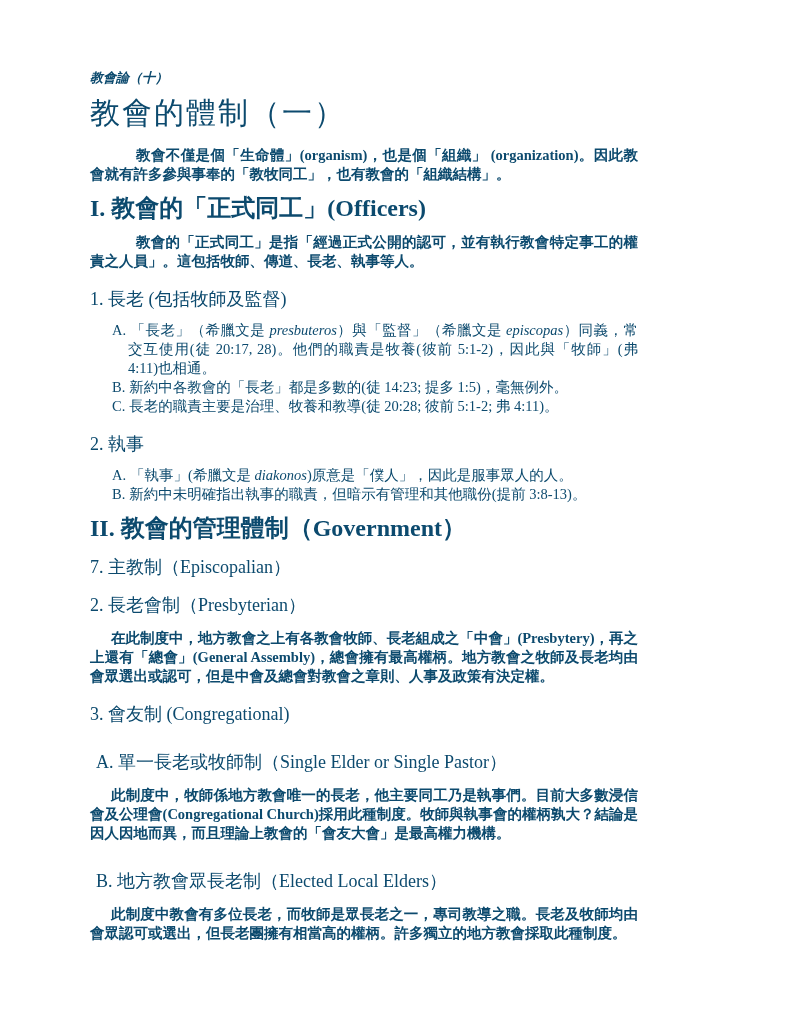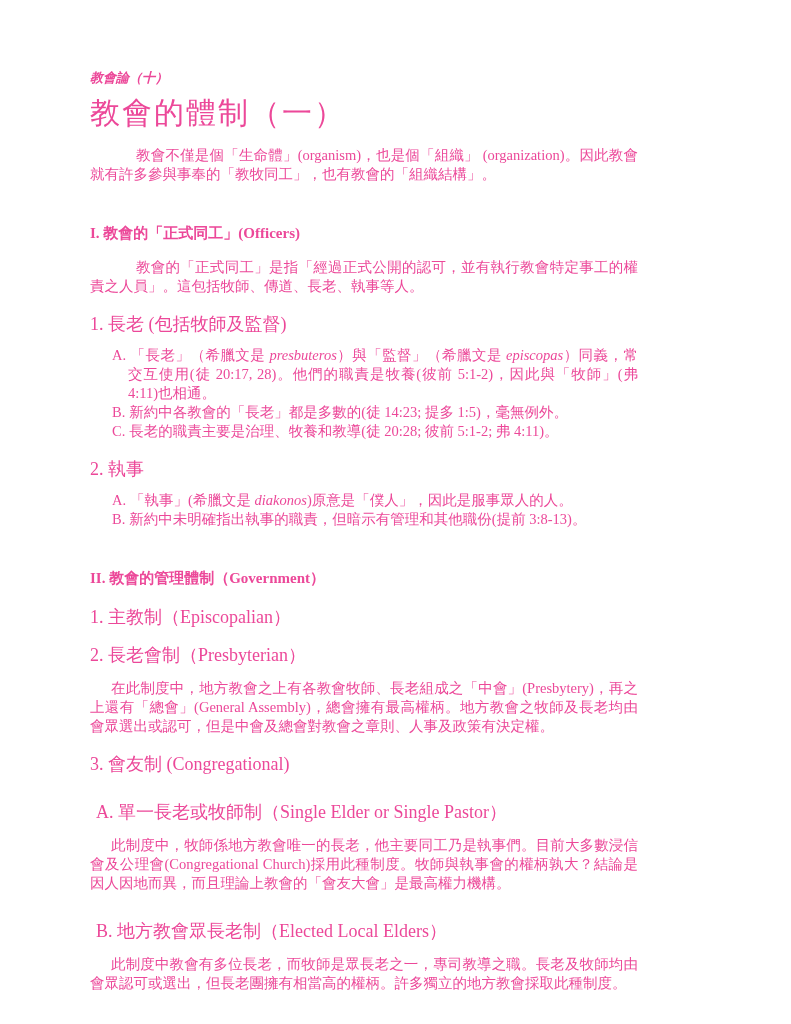--- a/index.html
+++ b/index.html
@@ -2,45 +2,45 @@
 <html><head>
 <meta charset="utf-8">
 <style>
   html, body { margin:0; padding:0; background:#ffffff; }
   .page {
     position:relative;
     width:724px; height:1024px;
     background:#ffffff;
     box-sizing:border-box;
     padding:70px 86px 0 90px;
-    color:#ec4899;
+    color:#0c4a6e;
     font-family:"Liberation Serif","DejaVu Serif",serif;
     font-size:14.5px;
     line-height:19px;
     text-align:justify;
     overflow:hidden;
   }
   .doc-header {
     font-size:13px; line-height:16px;
     font-weight:bold; font-style:italic;
     text-align:left;
   }
   .doc-title {
     font-size:30px; line-height:38px;
     font-weight:500;
     letter-spacing:2px;
     margin-top:8px;
   }
-  .para { margin:14px 0 0 0; }
+  .para { margin:14px 0 0 0;font-weight:bold; }
   .indent-lg { text-indent:46px; }
   .indent-sm { text-indent:21px; }
   .h1 {
-    font-size:15px; line-height:22px;
+    font-size:24px; line-height:22px;
     font-weight:bold;
-    margin:38px 0 0 0;
+    margin:13px 0 0 0;
     text-align:left;
   }
   .h2 {
     font-size:18px; line-height:20px;
     font-weight:normal;
     margin:18px 0 0 0;
     text-align:left;
   }
   .h2 .enb, .h1 .enb {
     font-weight:normal;
@@ -92,21 +92,21 @@
       <span class="marker">A.</span><span>「執事」(希臘文是 </span><em>diakonos</em><span>)原意是「僕人」，因此是服事眾人的人。</span>
     </div>
     <div class="item">
       <span class="marker">B.</span><span>新約中未明確指出執事的職責，但暗示有管理和其他職份(提前 3:8-13)。</span>
     </div>
   </div>
 
   <div class="h1">II. 教會的管理體制（Government）</div>
 
   <div class="h2">
-    <span>1. 主教制（</span><span class="enb">Episcopalian</span><span>）</span>
+    <span>7. 主教制（</span><span class="enb">Episcopalian</span><span>）</span>
   </div>
 
   <div class="h2">
     <span>2. 長老會制（</span><span class="enb">Presbyterian</span><span>）</span>
   </div>
   <p class="para indent-sm">在此制度中，地方教會之上有各教會牧師、長老組成之「中會」(Presbytery)，再之上還有「總會」(General Assembly)，總會擁有最高權柄。地方教會之牧師及長老均由會眾選出或認可，但是中會及總會對教會之章則、人事及政策有決定權。</p>
 
   <div class="h2">
     <span>3. 會友制 (</span><span class="enb">Congregational</span><span>)</span>
   </div>

